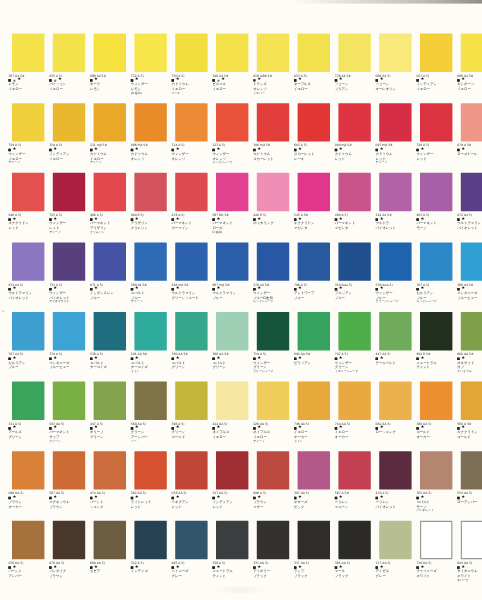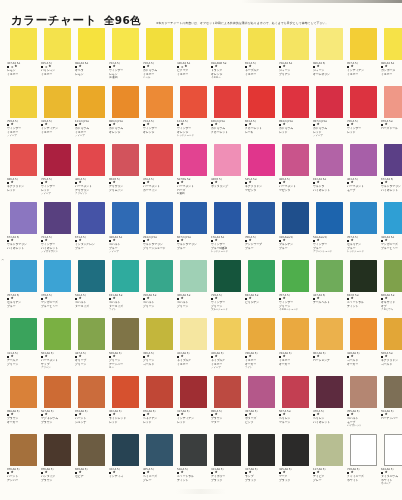--- a/index.html
+++ b/index.html
@@ -104,25 +104,20 @@
     font-size:4px;color:#9a9a96;
   }
 </style>
 </head>
 <body>
 
 <div id="page">
 
   <div class="scan-edge"></div>
 
-  <div class="header">
-    <span class="title">カラーチャート</span>
-    <span class="count">全96色</span>
-    <span class="notice">※本カラーチャートの色合いは、オフセット印刷による技術的な限界がありますので、あくまでも目安として参考にして下さい。</span>
-  </div>
 
   <div class="edge-tick">^</div>
 
   <div class="grid">
       <div class="cell">
         <div class="swatch" style="background: rgb(245, 226, 74);"></div>
         <div class="lbl">
           <div class="code">367 A4 5#</div>
           <div class="symrow">
             <span class="sq filled"></span>

